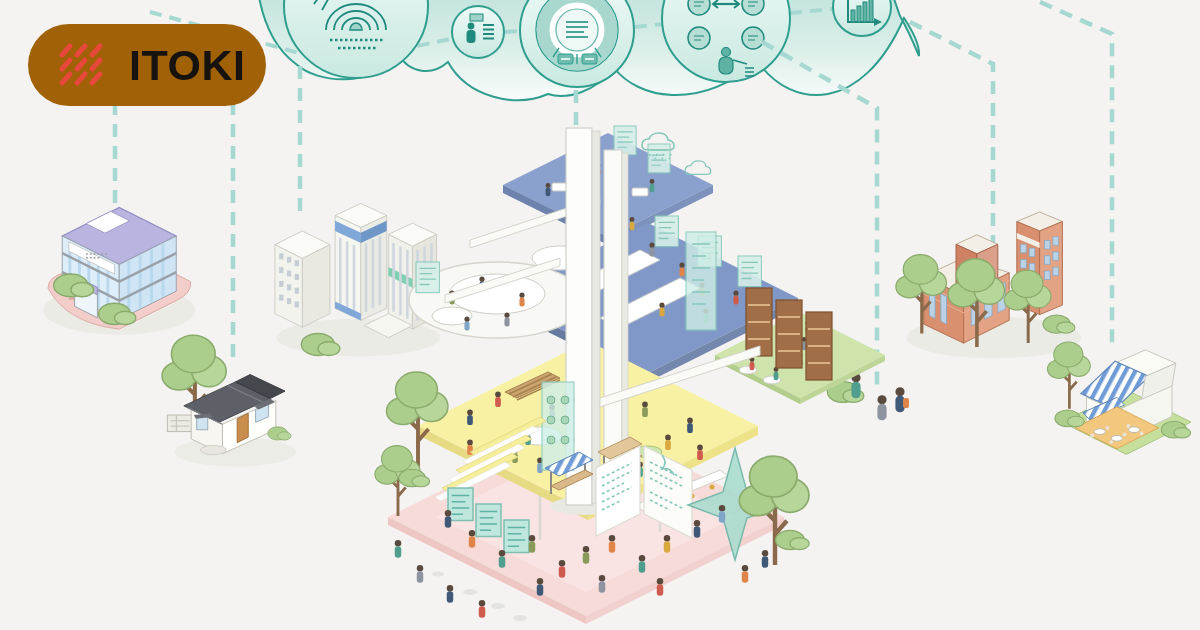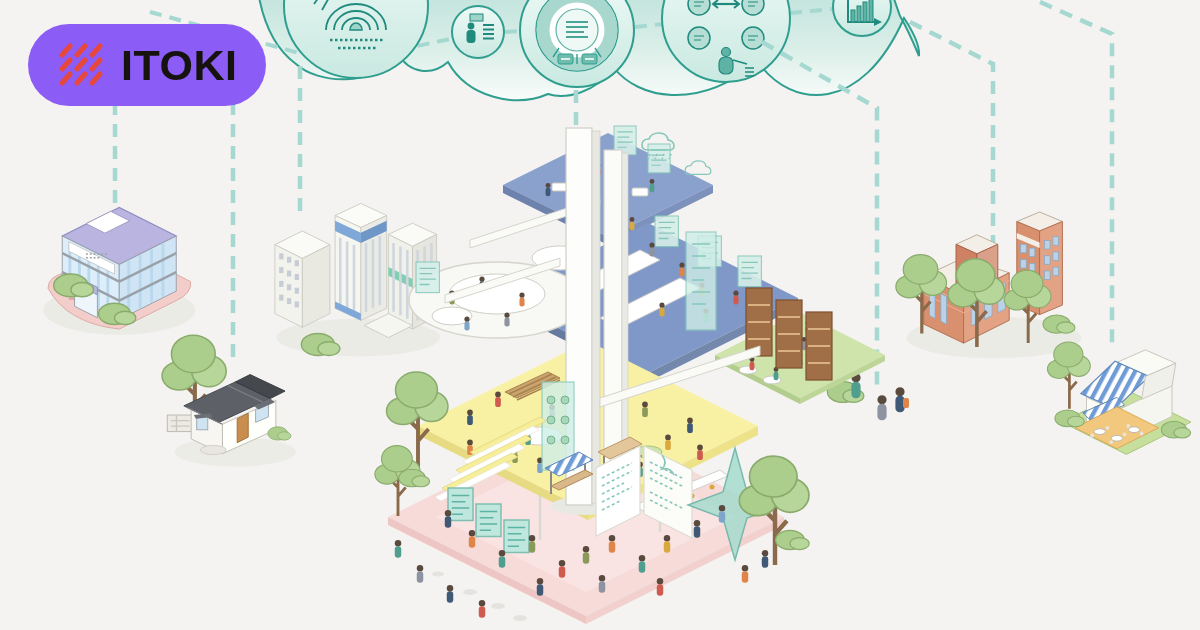--- a/index.html
+++ b/index.html
@@ -1,22 +1,22 @@
 <!DOCTYPE html>
 <html><head>
 <meta charset="utf-8">
 <style>
   html,body{margin:0;padding:0;}
   body{width:1200px;height:630px;overflow:hidden;background:#f4f3f1;
        font-family:"Liberation Sans",sans-serif;position:relative;}
   .stage{position:absolute;inset:0;width:1200px;height:630px;}
   svg.scene{position:absolute;left:0;top:0;}
   .logo-pill{position:absolute;left:28px;top:24px;width:238px;height:82px;
-     background:#8b5cf6;border-radius:41px;display:flex;align-items:center;
-     gap:17px;padding-left:30px;box-sizing:border-box;z-index:20;}
+     background:#a16207;border-radius:41px;display:flex;align-items:center;
+     gap:25px;padding-left:30px;box-sizing:border-box;z-index:20;}
   .logo-text{font-size:43px;font-weight:700;letter-spacing:.5px;color:#16130f;
      font-family:"Liberation Sans",sans-serif;line-height:1;}
   
   .c1{color:#3f5977}.c2{color:#4f9e8e}.c3{color:#e0854a}.c4{color:#cf5a4e}
   .c5{color:#8a9a5b}.c6{color:#8d93a0}.c7{color:#d9a83f}.c8{color:#7fa6c9}
   .dash{stroke:#a5d8d0;stroke-width:4.5;stroke-dasharray:13 9;fill:none;}
   .dash2{stroke:#a5d8d0;stroke-width:4;stroke-dasharray:12 8;fill:none;}
   .ic{stroke:#1f8a7d;fill:none;stroke-width:1.8;}
   .beam{fill:#fafaf6;stroke:#d5d5cd;stroke-width:1;}
   .wdesk{fill:#ffffff;stroke:#cfcfc8;stroke-width:1;}

